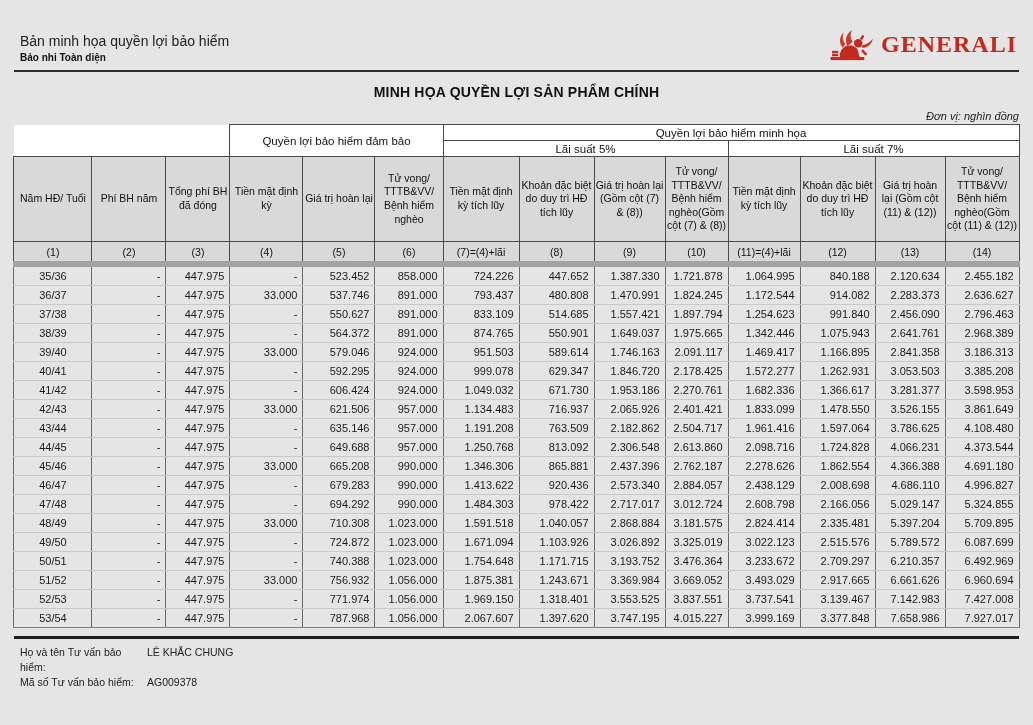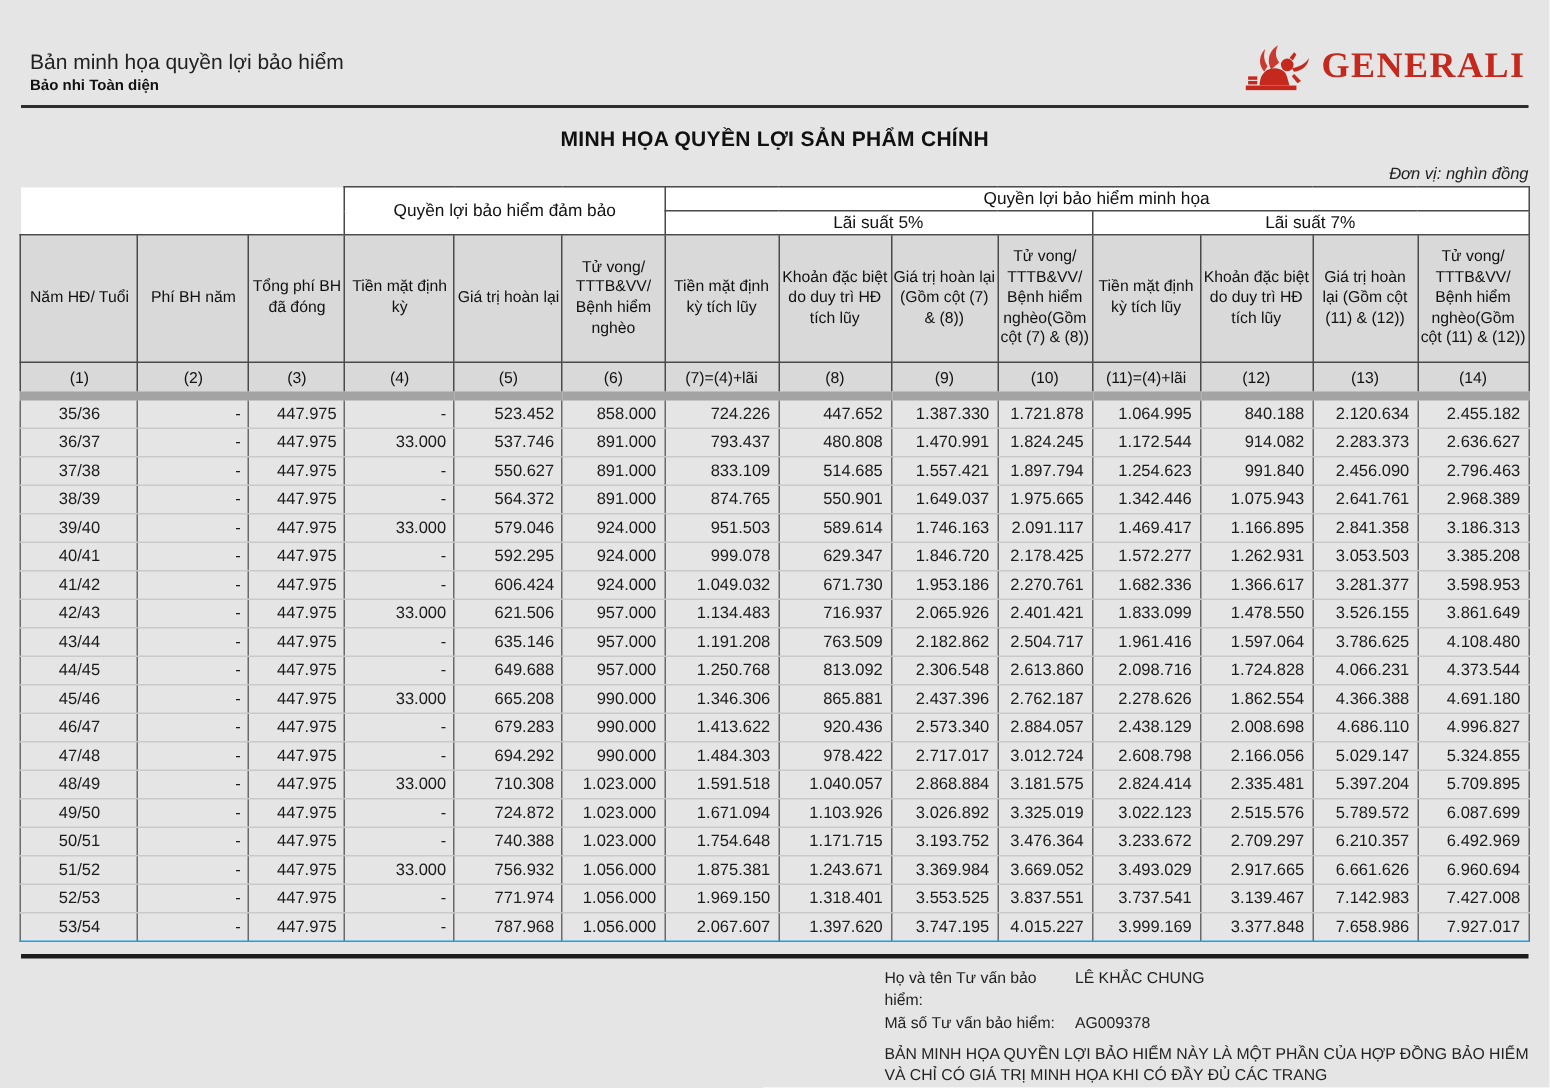--- a/index.html
+++ b/index.html
@@ -60,21 +60,21 @@
     border-top:1px solid #c9c9c9;border-bottom:1px solid #c9c9c9;
     font-size:11px;text-align:right;
     padding:1px 5px 1px 1px;height:16px;color:#1b1b1b;
     overflow:hidden;white-space:nowrap;
   }
   tbody.data td.center{text-align:center;padding-right:1px;}
   tbody.data tr:first-child td{border-top:6px solid #a3a3a3;}
   tbody.data tr:last-child td{border-bottom:1px solid #0ea5e9;}
   
   .footer-rule{margin:8px 14px 0 14px;border-top:3px solid #1d1d1d;}
-  .footer{display:flex;justify-content:flex-end;padding:6px 14px 0 20px;}
+  .footer{display:flex;justify-content:flex-start;padding:6px 14px 0 20px;}
   .kv{display:flex;font-size:10.5px;line-height:1.45;color:#222;}
   .kv .k{width:95px;}
   .fl .kv .k{width:127px;}
   .fr .kv .k{width:100px;}
   .fr{padding-right:120px;}
   .notice{font-size:10.5px;line-height:1.4;color:#222;margin-top:5px;}
   .pagenum{margin-top:14px;}
   .pagenum .k{width:30px;margin-right:14px;}
 </style>
 </head>
@@ -486,20 +486,16 @@
   <div class="footer">
     <div class="fl">
       <div class="kv">
         <span class="k">Họ và tên Tư vấn bảo hiểm:</span>
         <span class="v">LÊ KHẮC CHUNG</span>
       </div>
       <div class="kv">
         <span class="k">Mã số Tư vấn bảo hiểm:</span>
         <span class="v">AG009378</span>
       </div>
-      <div class="notice">
-        <div>BẢN MINH HỌA QUYỀN LỢI BẢO HIỂM NÀY LÀ MỘT PHẦN CỦA HỢP ĐỒNG BẢO HIỂM</div>
-        <div>VÀ CHỈ CÓ GIÁ TRỊ MINH HỌA KHI CÓ ĐẦY ĐỦ CÁC TRANG</div>
-      </div>
     </div>
   </div>
 
 </div>
 
 </body></html>

